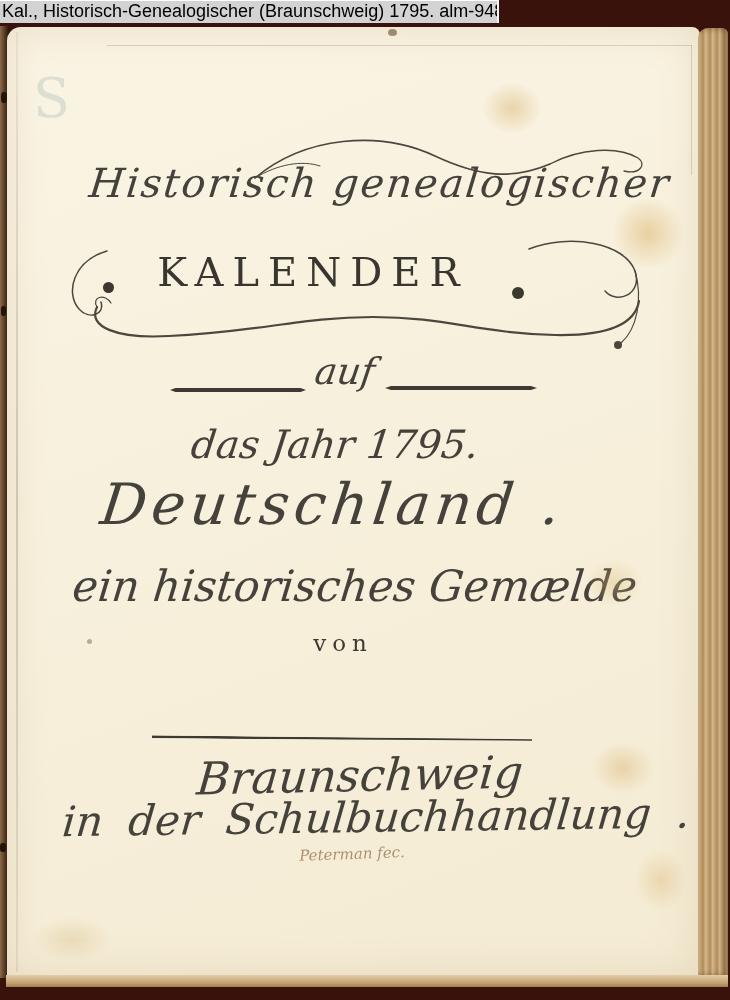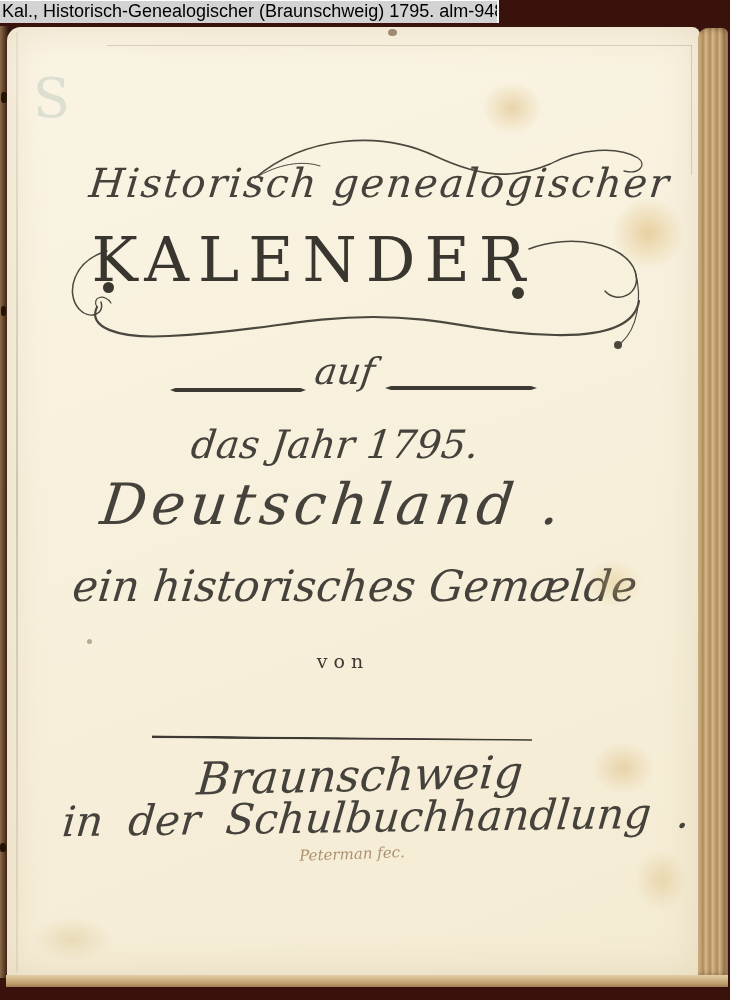--- a/index.html
+++ b/index.html
@@ -107,21 +107,21 @@
       <path d="M300,34 C330,18 368,16 388,28 C397,34 390,45 374,41" stroke-width="1.3"></path>
       <path d="M5,48 C28,34 52,30 70,36" stroke-width="1"></path>
     </svg>
 
     <div class="tline script" style="left:73px;top:133px;width:600px;font-size:40px;letter-spacing:2px;transform:skewX(-6deg);">Historisch genealogischer</div>
 
     <svg class="flourish" style="left:52px;top:218px;" width="60" height="100" viewBox="0 0 60 100">
       <path d="M48,6 C14,16 6,48 20,64 C30,75 46,70 42,57" stroke-width="1.5"></path>
     </svg>
     <div class="dot" style="left:96px;top:255px;width:11px;height:11px;"></div>
-    <div class="tline roman" style="left:6px;top:196px;width:600px;font-size:62px;letter-spacing:9px;color:#38362f;">KALENDER</div>
+    <div class="tline roman" style="left:6px;top:222px;width:600px;font-size:40px;letter-spacing:9px;color:#38362f;">KALENDER</div>
     <div class="dot" style="left:505px;top:260px;width:12px;height:12px;"></div>
     <svg class="flourish" style="left:518px;top:212px;" width="130" height="115" viewBox="0 0 130 115">
       <path d="M4,10 C45,-6 100,4 110,32 C118,55 92,66 80,52" stroke-width="1.5"></path>
       <path d="M110,32 C118,60 112,90 96,104" stroke-width="1.2"></path>
       <circle cx="93" cy="106" r="4" fill="#4a473e" stroke="none"></circle>
     </svg>
 
     <svg class="flourish" style="left:78px;top:268px;" width="565" height="60" viewBox="0 0 565 60">
       <path d="M12,12 C2,32 32,44 84,41 C175,37 215,22 288,22 C362,22 392,38 470,40 C522,41 550,30 554,6" stroke-width="2.2"></path>
       <path d="M12,12 C6,2 20,-2 26,8" stroke-width="1.2"></path>
@@ -130,21 +130,21 @@
     <div class="rule" style="left:163px;top:361px;width:136px;height:4px;"></div>
     <div class="tline script" style="left:38px;top:323px;width:600px;font-size:37px;transform:skewX(-8deg);">auf</div>
     <div class="rule" style="left:378px;top:359px;width:152px;height:4px;"></div>
 
     <div class="tline script" style="left:28px;top:395px;width:600px;font-size:39px;transform:skewX(-7deg);">das Jahr 1795.</div>
 
     <div class="tline script" style="left:26px;top:444px;width:600px;font-size:57px;letter-spacing:5px;transform:skewX(-7deg);">Deutschland .</div>
 
     <div class="tline script" style="left:48px;top:534px;width:600px;font-size:43px;transform:skewX(-6deg);">ein historisches Gemælde</div>
 
-    <div class="tline roman" style="left:36px;top:623px;width:600px;font-size:19px;letter-spacing:6px;color:#3c3a33;">von</div>
+    <div class="tline roman" style="left:36px;top:603px;width:600px;font-size:23px;letter-spacing:6px;color:#3c3a33;">von</div>
 
 
     <div class="rule" style="left:145px;top:710px;width:380px;height:3px;transform:rotate(0.5deg);clip-path:polygon(0 0,100% 20%,100% 70%,0 100%);"></div>
 
     <div class="tline script" style="left:53px;top:722px;width:600px;font-size:45px;transform:skewX(-6deg) rotate(-1.2deg);">Braunschweig</div>
 
     <div class="tline script" style="left:56px;top:766px;width:600px;font-size:42px;word-spacing:12px;transform:skewX(-6deg) rotate(-0.8deg);">in der Schulbuchhandlung .</div>
 
     <div class="engraver-line" style="left:45px;top:818px;width:600px;font-size:15px;transform:rotate(-2deg);">Peterman fec.</div>
 

